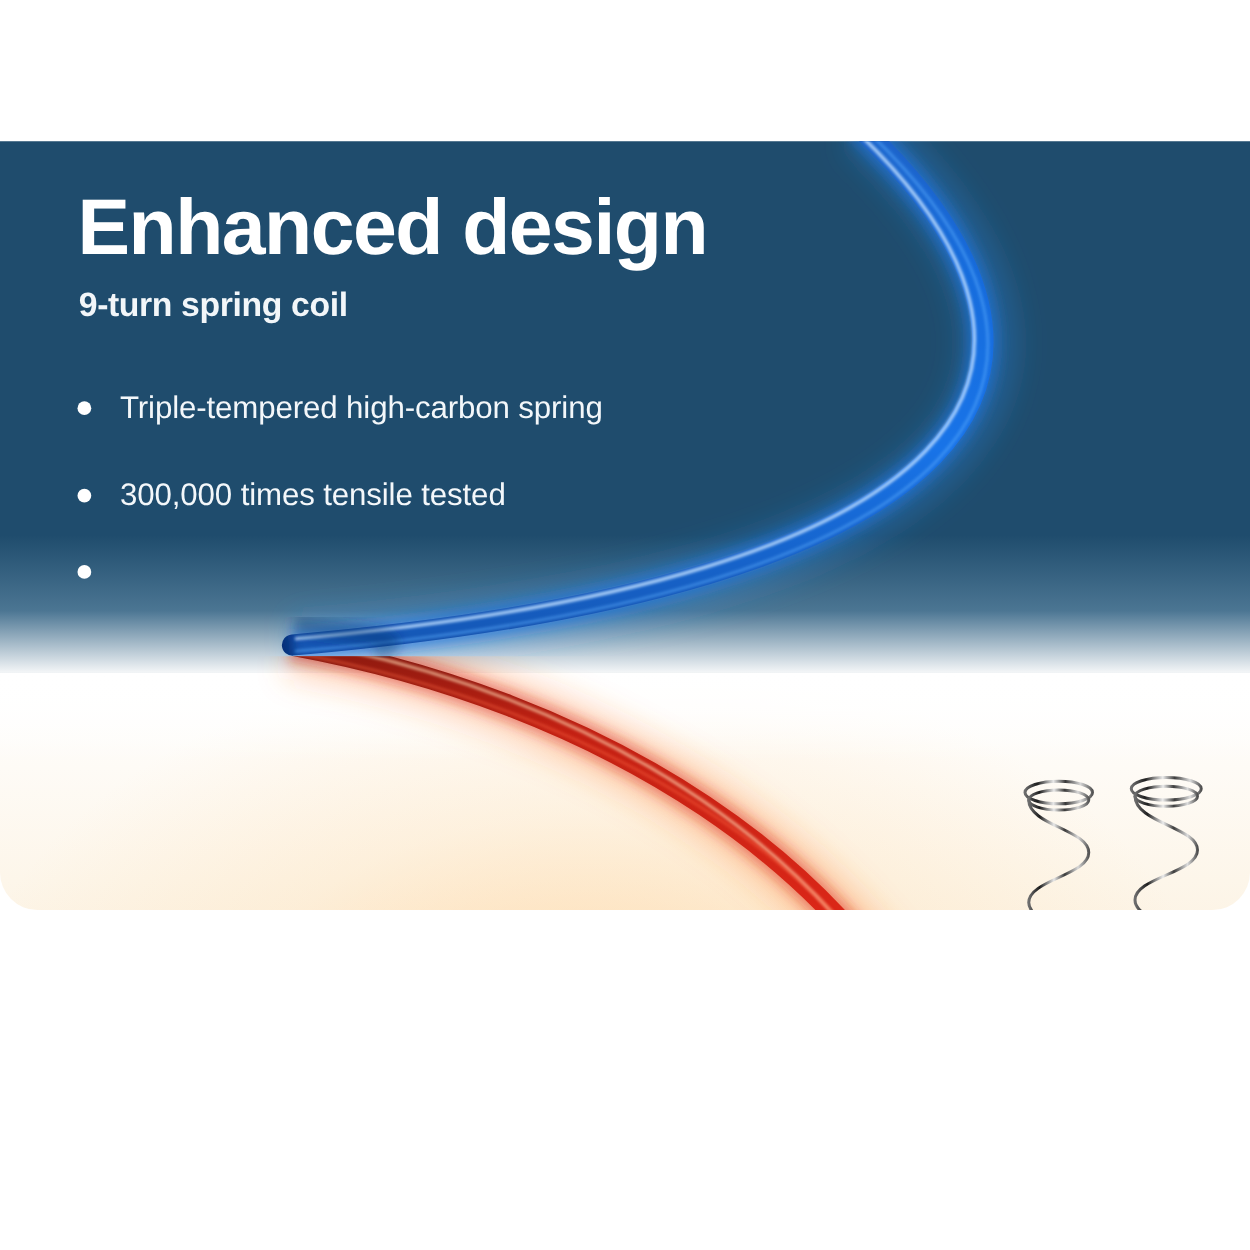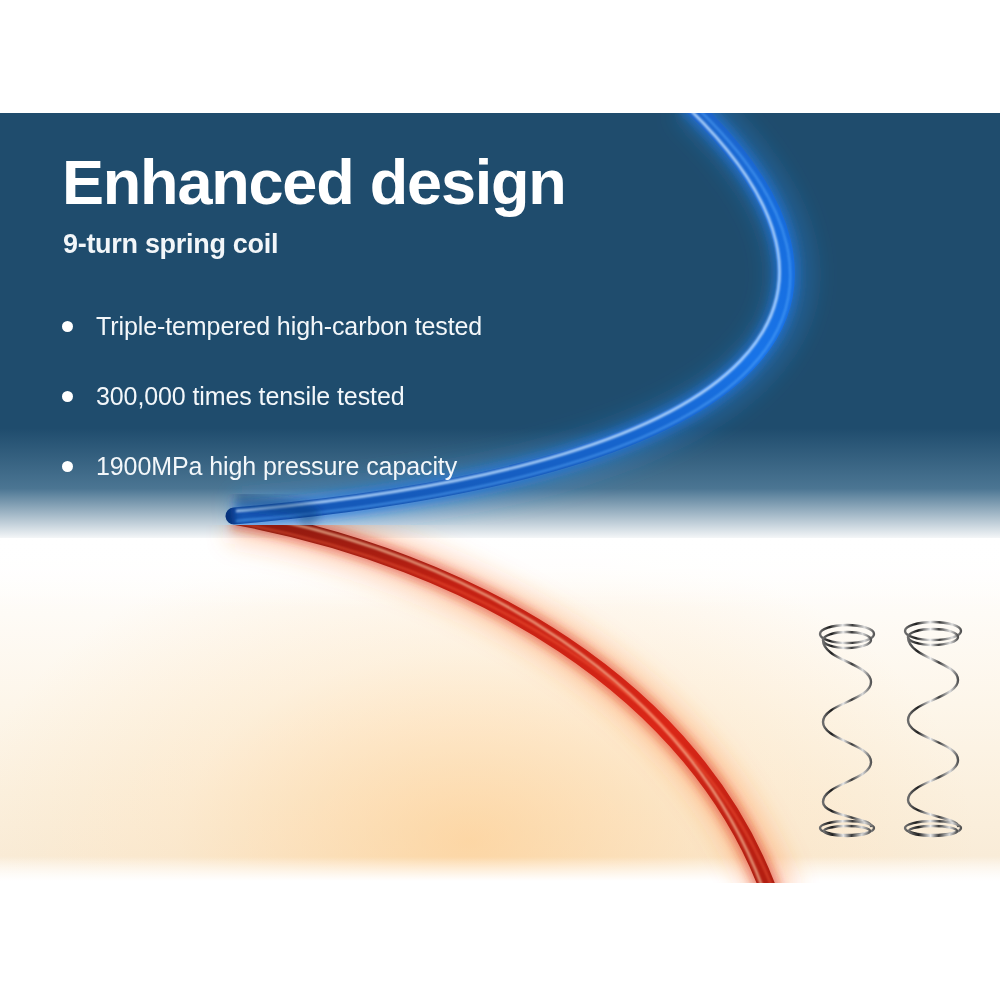--- a/index.html
+++ b/index.html
@@ -2,21 +2,21 @@
 <html><head>
 <meta charset="utf-8">
 <title>Enhanced design — 6-turn spring coil</title>
 <style>
   html,body{margin:0;padding:0;background:#ffffff;}
   body{
     width:1000px;height:1000px;overflow:hidden;
     font-family:"Liberation Sans","DejaVu Sans",sans-serif;
     -webkit-font-smoothing:antialiased;
   }
-  #poster{position:relative;width:1000px;height:1000px;background:#ffffff;overflow:hidden;}
+  #poster{position:relative;width:1000px;height:728px;background:#ffffff;overflow:hidden;border-radius:30px;}
 
   
   .panel{position:absolute;left:0;width:1000px;}
   #blue-panel{
     top:113px;height:425px;
     background:
       radial-gradient(120% 90% at 62% 105%, rgba(120,190,235,.30) 0%, rgba(120,190,235,0) 60%),
       linear-gradient(180deg,#1d4666 0%,#1f4c6d 45%,#255madd 70%,#27607f 100%);
     background-color:#1f4c6d;
   }
@@ -132,29 +132,28 @@
       <path d="M236,500 C300,508 330,512 300,520" fill="none" stroke="#0b2a5e" stroke-opacity=".35" stroke-width="16" filter="url(#f-soft2)"></path>
     </g>
   </svg>
 
   <div id="headline">Enhanced design</div>
   <div id="subhead">9-turn spring coil</div>
 
   <div class="bullets" id="bullets-top">
     <div class="bullet">
       <span class="dot"></span>
-      <span class="btext">Triple-tempered high-carbon tested</span>
+      <span class="btext">Triple-tempered high-carbon spring</span>
     </div>
     <div class="bullet">
       <span class="dot"></span>
       <span class="btext">300,000 times tensile tested</span>
     </div>
     <div class="bullet">
       <span class="dot"></span>
-      <span class="btext">1900MPa high pressure capacity</span>
     </div>
   </div>
 
 
   <svg class="spring" id="spring-1" viewBox="0 0 70 218">
     <defs>
       <linearGradient id="wire1" x1="0" y1="0" x2="1" y2="0">
         <stop offset="0%" stop-color="#6e6e6e"></stop>
           <stop offset="18%" stop-color="#1d1d1d"></stop>
         <stop offset="42%" stop-color="#e8e8e8"></stop>

